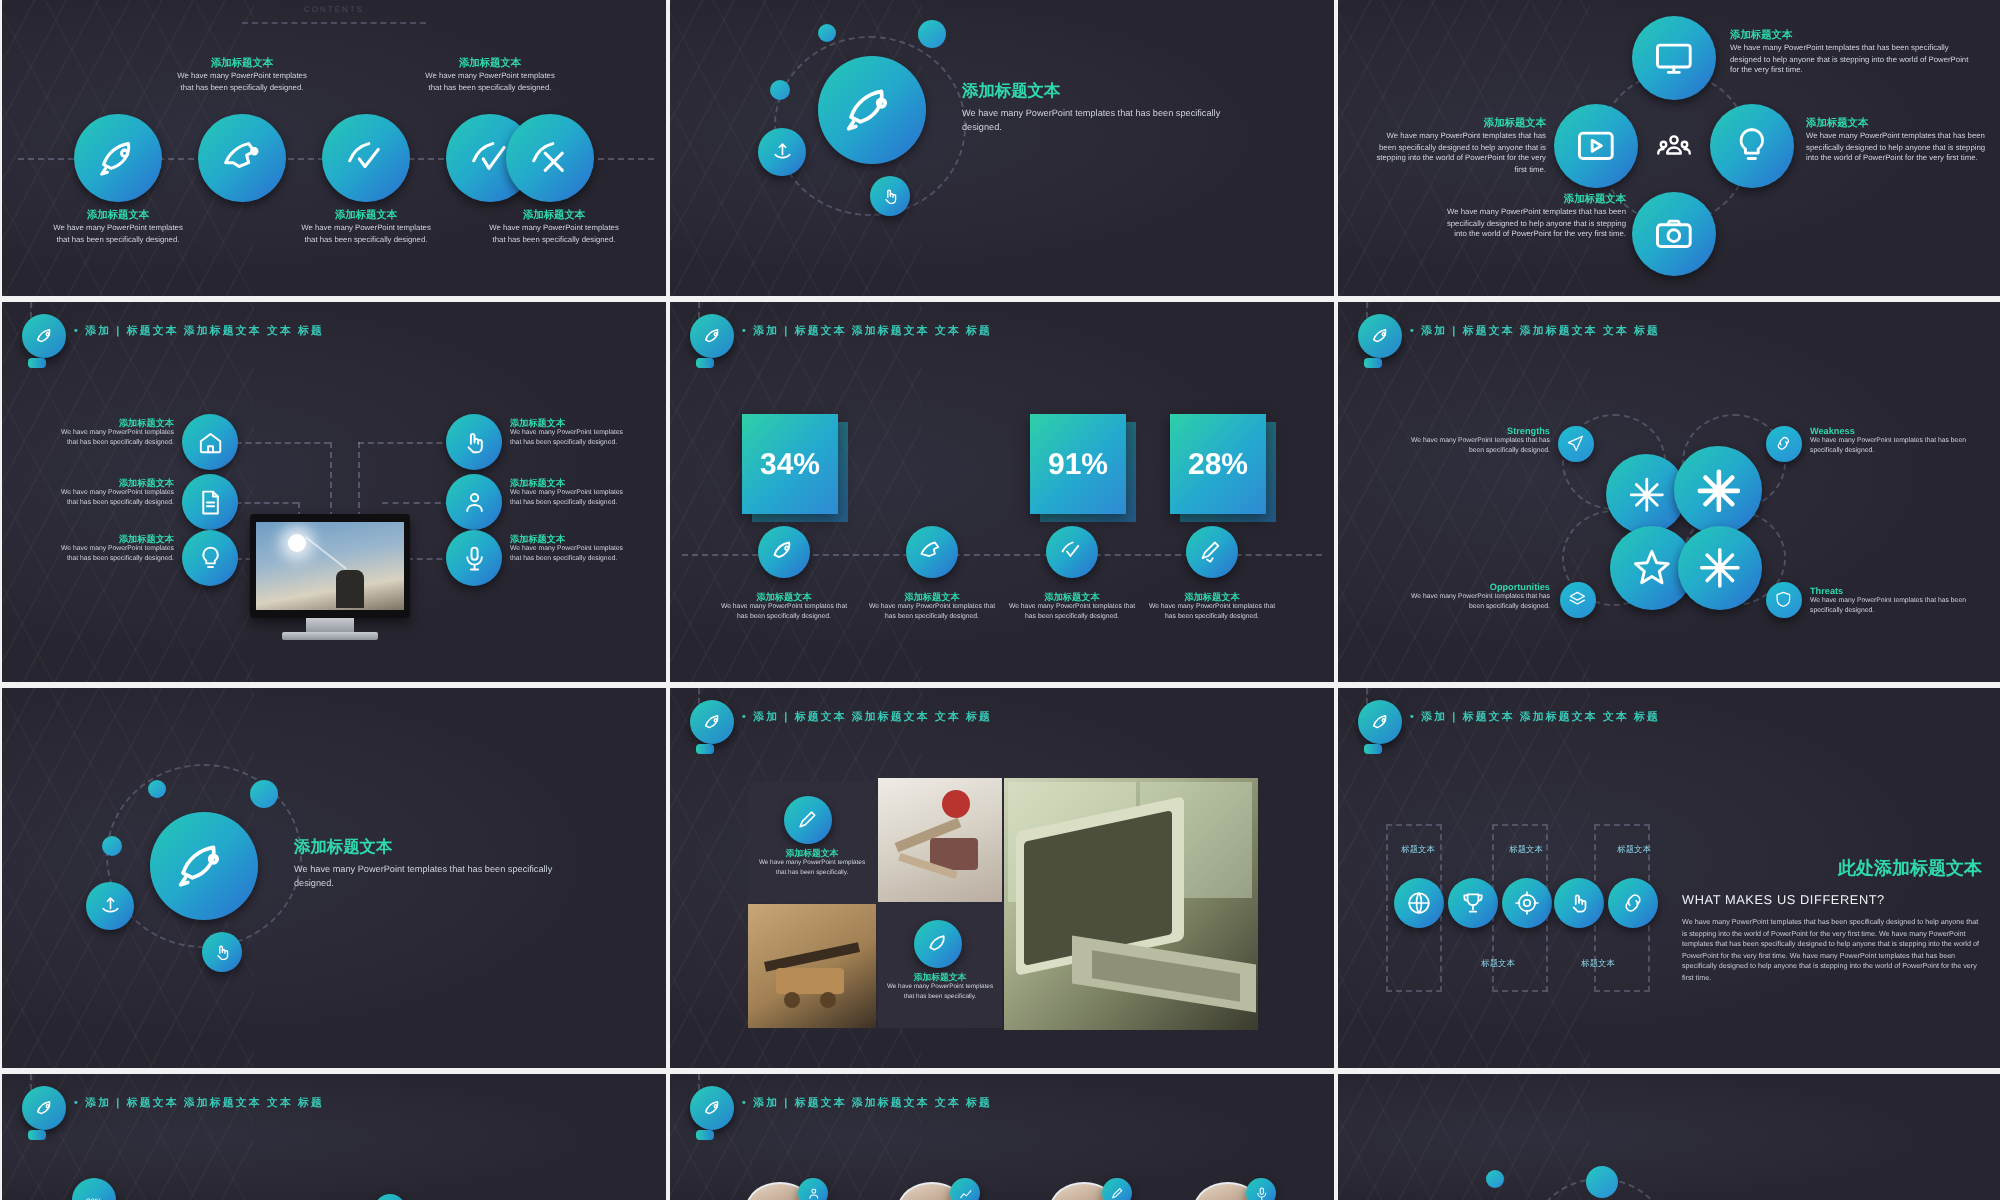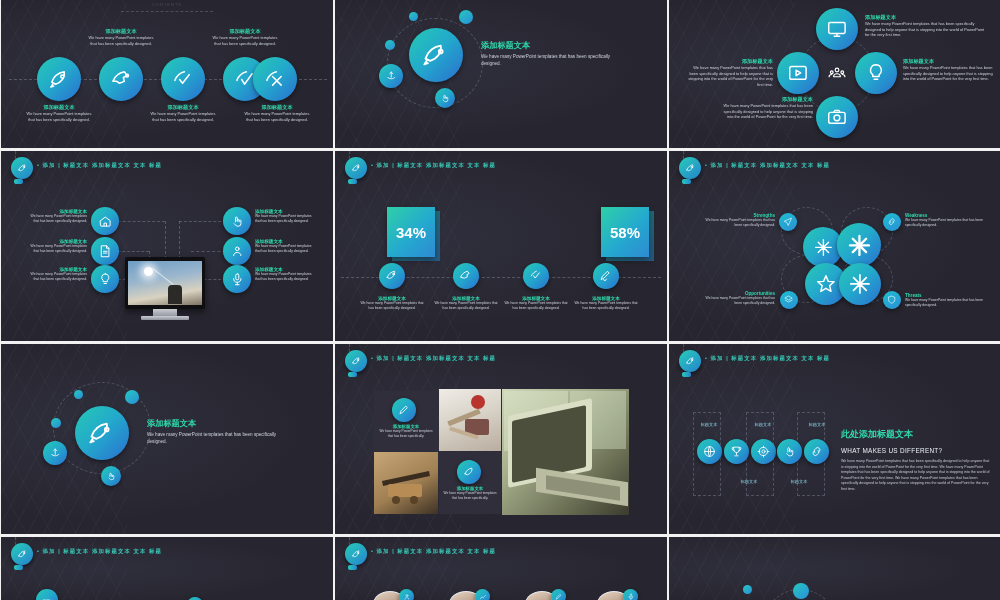--- a/index.html
+++ b/index.html
@@ -81,21 +81,21 @@
               border-left: 1px dashed rgba(140,150,175,0.35); }
   .hdr-sub { position: absolute; left: 13px; top: 28px; width: 9px; height: 5px;
              border-radius: 2px; background: linear-gradient(90deg,#27cdb8,#2583cf); }
   .hdr-text {
     position: absolute; left: 36px; top: 11px;
     font-size: 5.4px; letter-spacing: 1.1px; font-weight: bold;
     color: #3ad6c2; white-space: nowrap; opacity: .92;
   }
 
   
-  .card { position: absolute; margin-left: 16px; }
+  .card { position: absolute; }
   .card .back {
     position: absolute; left: 5px; top: 4px; right: -5px; bottom: -4px;
     background: linear-gradient(135deg, #1da893, #1f77b8);
     opacity: .62;
   }
   .card .front {
     position: absolute; inset: 0;
     background: linear-gradient(135deg, #2ed0a8 0%, #24a9cf 55%, #2f8ad2 100%);
     display: flex; align-items: center; justify-content: center;
     color: #fff; font-size: 15px; font-weight: bold;
@@ -107,21 +107,21 @@
   .ph-sky   { background: linear-gradient(170deg,#6e9dc4 0%, #9ab6cd 40%, #d9d2c0 72%, #7d7363 100%); }
   .ph-desk  { background: linear-gradient(160deg,#efece6 0%, #d9d3c8 45%, #b9ada0 100%); }
   .ph-plane { background: linear-gradient(150deg,#c7a778 0%, #a07f52 55%, #3e3225 100%); }
   .ph-laptop{ background: linear-gradient(135deg,#cfd6ba 0%, #a6ae8c 35%, #6f7458 70%, #3b3b2e 100%); }
   .ph-face  { background: linear-gradient(160deg,#e6d5c4, #b49781 60%, #6d5a4c); }
   .monitor-base { position: absolute; background: linear-gradient(180deg,#c9ccd2,#8e929b); }
 
   .dark-card { position:absolute; background:#2f2e3a; }
   .dash-box { position: absolute; border: 1px dashed rgba(150,160,185,0.35); }
 
-  .big-ttl { color:#2fd9ad; font-weight:bold; font-size:9px; }
+  .big-ttl { color:#2fd9ad; font-weight:bold; font-size:9px;text-align:right; }
   .sub-ttl { color:#eef1f6; font-size:6.4px; letter-spacing:.3px; }
   .para    { color:#c6cbd6; font-size:3.6px; line-height:1.55; }
 </style>
 </head>
 <body>
 
 <div id="grid">
 
   <div class="slide">
     <div class="layer">
@@ -414,34 +414,38 @@
       <div class="circ" style="left:118px;top:112px;width:26px;height:26px">
         <svg class="ic" viewBox="0 0 24 24">
             <path d="M3 14c2-5 7-9 12-10l3 4-4 2 1 4-5 2z"></path>
           </svg>
       </div>
       <div class="lbl" style="left:98px;top:145px;width:66px;text-align:center">
         <div class="ttl" style="font-size:4.6px">添加标题文本</div>
         <div class="body" style="font-size:3.4px;line-height:1.45">We have many PowerPoint templates that has been specifically designed.</div>
       </div>
 
+      <div class="card" style="left:180px;top:56px;width:48px;height:50px">
+        <div class="back"></div>
+        <div class="front">91%</div>
+      </div>
       <div class="circ" style="left:188px;top:112px;width:26px;height:26px">
         <svg class="ic" viewBox="0 0 24 24">
             <path d="M4 12c2-4 6-7 9-8"></path>
             <path d="M8 12l3 4 7-9"></path>
           </svg>
       </div>
       <div class="lbl" style="left:168px;top:145px;width:66px;text-align:center">
         <div class="ttl" style="font-size:4.6px">添加标题文本</div>
         <div class="body" style="font-size:3.4px;line-height:1.45">We have many PowerPoint templates that has been specifically designed.</div>
       </div>
 
       <div class="card" style="left:250px;top:56px;width:48px;height:50px">
         <div class="back"></div>
-        <div class="front">58%</div>
+        <div class="front">28%</div>
       </div>
       <div class="circ" style="left:258px;top:112px;width:26px;height:26px">
         <svg class="ic" viewBox="0 0 24 24">
             <path d="M4 18l2-5 9-9 3 3-9 9z"></path>
             <path d="M8 19l3 2 2-3"></path>
           </svg>
       </div>
       <div class="lbl" style="left:238px;top:145px;width:66px;text-align:center">
         <div class="ttl" style="font-size:4.6px">添加标题文本</div>
         <div class="body" style="font-size:3.4px;line-height:1.45">We have many PowerPoint templates that has been specifically designed.</div>

